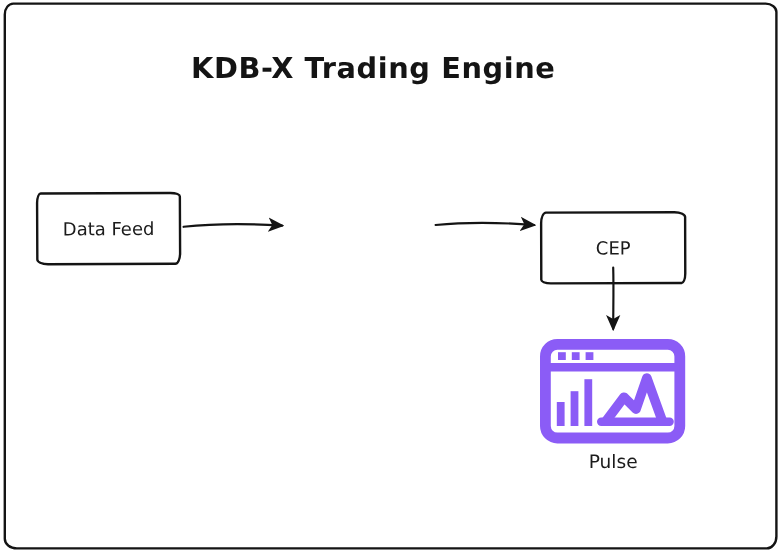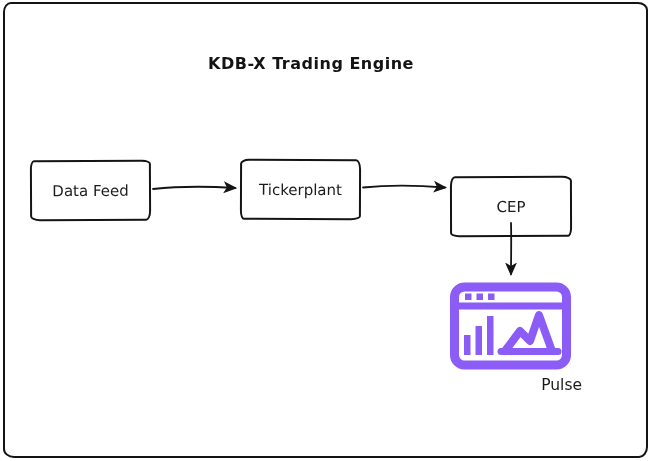--- a/index.html
+++ b/index.html
@@ -22,24 +22,24 @@
   }
   .frame {
     position: absolute;
     left: 3px; top: 2px; right: 3px; bottom: 3px;
     border: 2.5px solid var(--ink);
     border-radius: 8px 10px 9px 11px / 10px 8px 11px 9px;
     pointer-events: none;
   }
   .title {
     position: absolute;
-    left: 0; top: 54px;
+    left: 0; top: 43px;
     width: 622px;
     text-align: center;
-    font-size: 16px;
+    font-size: 24px;
     font-weight: bold;
     letter-spacing: 0.5px;
     color: var(--ink);
   }
   .node {
     position: absolute;
     display: flex;
     align-items: center;
     justify-content: center;
     background: var(--bg);
@@ -82,42 +82,39 @@
   }
   .purple-stroke {
     stroke: var(--accent);
     fill: none;
   }
   .purple-fill { fill: var(--accent); }
   .caption {
     position: absolute;
     left: 440px; top: 375px;
     width: 142px;
-    text-align: right;
+    text-align: center;
     font-size: 15.5px;
     line-height: 21px;
     color: #1b1b1b;
   }
 </style>
 </head>
 <body>
 
 <div class="canvas">
 
   <div class="frame"></div>
 
   <div class="title">KDB-X Trading Engine</div>
 
   <div class="node node-data-feed">
     <span>Data Feed</span>
   </div>
 
-  <div class="node node-tickerplant">
-    <span>Tickerplant</span>
-  </div>
 
   <div class="node node-cep">
     <span>CEP</span>
   </div>
 
   <svg class="edges-layer" viewBox="0 0 651 461" xmlns="http://www.w3.org/2000/svg">
     <defs>
       <marker id="arrow" viewBox="0 0 10 10" refX="8.5" refY="5" markerWidth="7.5" markerHeight="7.5" orient="auto-start-reverse">
         <path class="arrowhead" d="M0,0.6 L10,5 L0,9.4 L2.5,5 z"></path>
       </marker>

